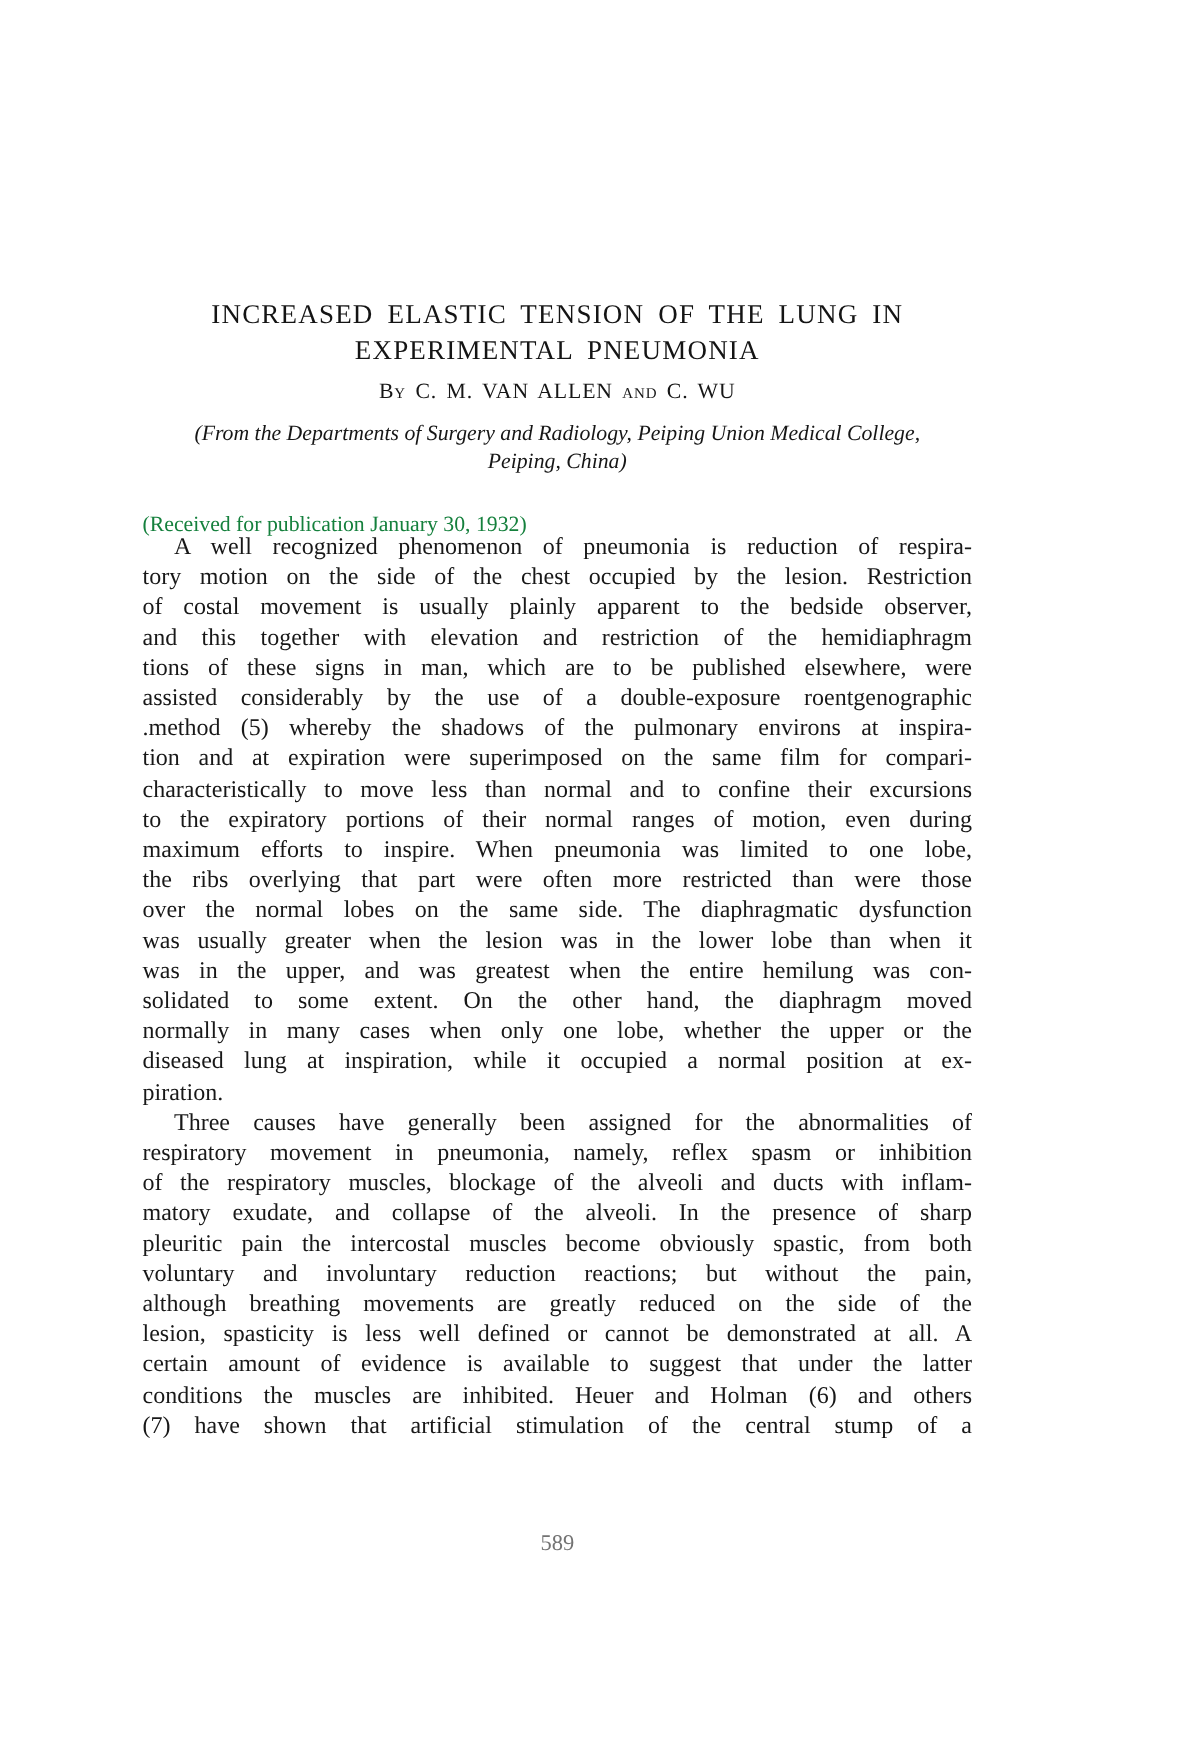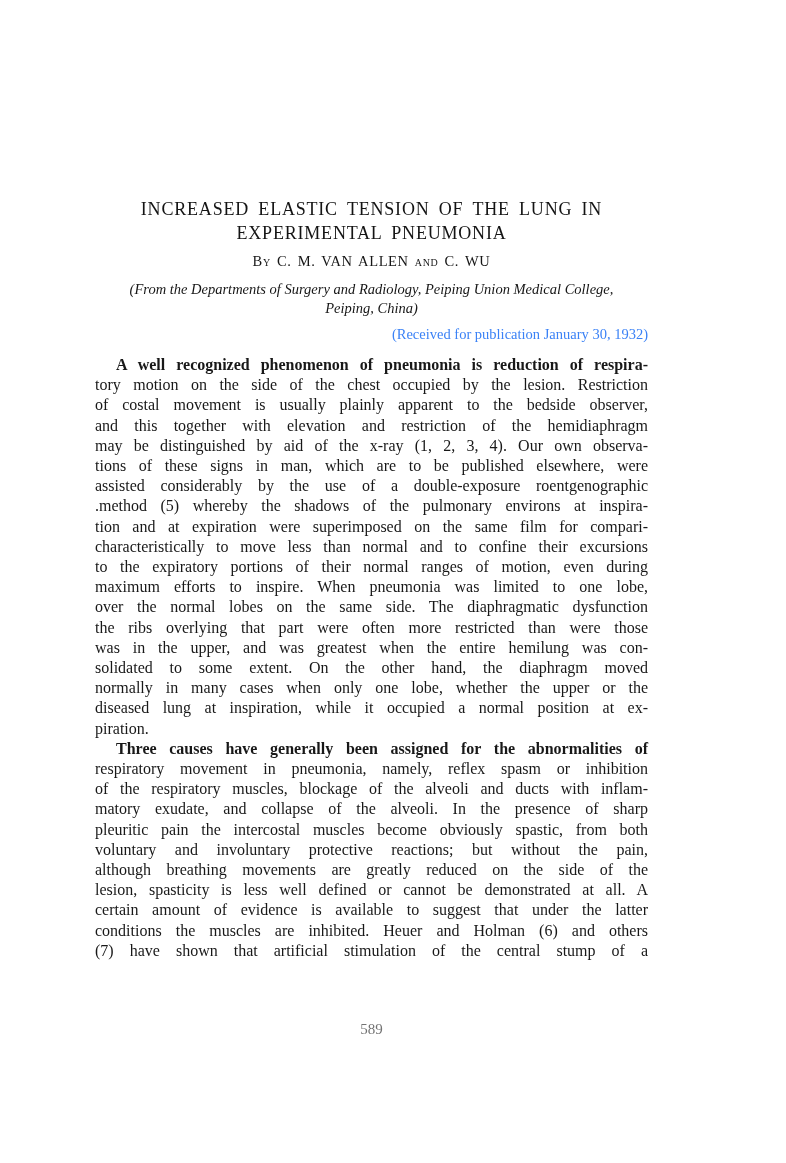--- a/index.html
+++ b/index.html
@@ -41,43 +41,42 @@
   .sc { font-variant: small-caps; }
   .affiliation {
     top: 280px;
     text-align: center;
     font-style: italic;
     font-size: 14.5px;
     line-height: 19px;
     color: #161616;
   }
   .received {
-    top: 326px;
-    text-align: right;
+    top: 342px;
+    text-align: left;
     font-size: 14.5px;
-    color: #3b82f6;
+    color: #15803d;
   }
   .body-text {
     top: 355px;
     font-size: 16px;
     line-height: 20.2px;
     color: #181818;
   }
   .bodyline {
     text-align: justify;
     text-align-last: justify;
     white-space: nowrap;
     overflow: visible;
   }
   .bodyline.no-just {
     text-align-last: left;
   }
   .bodyline.indent {
     text-indent: 21px;
-    font-weight: bold;
   }
   .page-number {
     top: 1021px;
     text-align: center;
     font-size: 15px;
     color: #737373;
   }
 </style>
 </head>
 <body>
@@ -102,43 +101,43 @@
   </div>
 
   <div class="content-col received">(Received for publication January 30, 1932)</div>
 
   <div class="content-col body-text">
       <div class="paragraph">
         <div class="bodyline indent">A well recognized phenomenon of pneumonia is reduction of respira-</div>
         <div class="bodyline">tory motion on the side of the chest occupied by the lesion.  Restriction</div>
         <div class="bodyline">of costal movement is usually plainly apparent to the bedside observer,</div>
         <div class="bodyline">and this together with elevation and restriction of the hemidiaphragm</div>
-        <div class="bodyline">may be distinguished by aid of the x-ray (1, 2, 3, 4).  Our own observa-</div>
         <div class="bodyline">tions of these signs in man, which are to be published elsewhere, were</div>
         <div class="bodyline">assisted considerably by the use of a double-exposure roentgenographic</div>
         <div class="bodyline">.method (5) whereby the shadows of the pulmonary environs at inspira-</div>
         <div class="bodyline">tion and at expiration were superimposed on the same film for compari-</div>
         <div class="bodyline">characteristically to move less than normal and to confine their excursions</div>
         <div class="bodyline">to the expiratory portions of their normal ranges of motion, even during</div>
         <div class="bodyline">maximum efforts to inspire.  When pneumonia was limited to one lobe,</div>
+        <div class="bodyline">the ribs overlying that part were often more restricted than were those</div>
         <div class="bodyline">over the normal lobes on the same side.  The diaphragmatic dysfunction</div>
-        <div class="bodyline">the ribs overlying that part were often more restricted than were those</div>
+        <div class="bodyline">was usually greater when the lesion was in the lower lobe than when it</div>
         <div class="bodyline">was in the upper, and was greatest when the entire hemilung was con-</div>
         <div class="bodyline">solidated to some extent.  On the other hand, the diaphragm moved</div>
         <div class="bodyline">normally in many cases when only one lobe, whether the upper or the</div>
         <div class="bodyline">diseased lung at inspiration, while it occupied a normal position at ex-</div>
         <div class="bodyline no-just">piration.</div>
       </div>
       <div class="paragraph">
         <div class="bodyline indent">Three causes have generally been assigned for the abnormalities of</div>
         <div class="bodyline">respiratory movement in pneumonia, namely, reflex spasm or inhibition</div>
         <div class="bodyline">of the respiratory muscles, blockage of the alveoli and ducts with inflam-</div>
         <div class="bodyline">matory exudate, and collapse of the alveoli.  In the presence of sharp</div>
         <div class="bodyline">pleuritic pain the intercostal muscles become obviously spastic, from both</div>
-        <div class="bodyline">voluntary and involuntary protective reactions; but without the pain,</div>
+        <div class="bodyline">voluntary and involuntary reduction reactions; but without the pain,</div>
         <div class="bodyline">although breathing movements are greatly reduced on the side of the</div>
         <div class="bodyline">lesion, spasticity is less well defined or cannot be demonstrated at all.  A</div>
         <div class="bodyline">certain amount of evidence is available to suggest that under the latter</div>
         <div class="bodyline">conditions the muscles are inhibited.  Heuer and Holman (6) and others</div>
         <div class="bodyline">(7) have shown that artificial stimulation of the central stump of a</div>
       </div>
     </div>
 
   <div class="content-col page-number">589</div>
 

